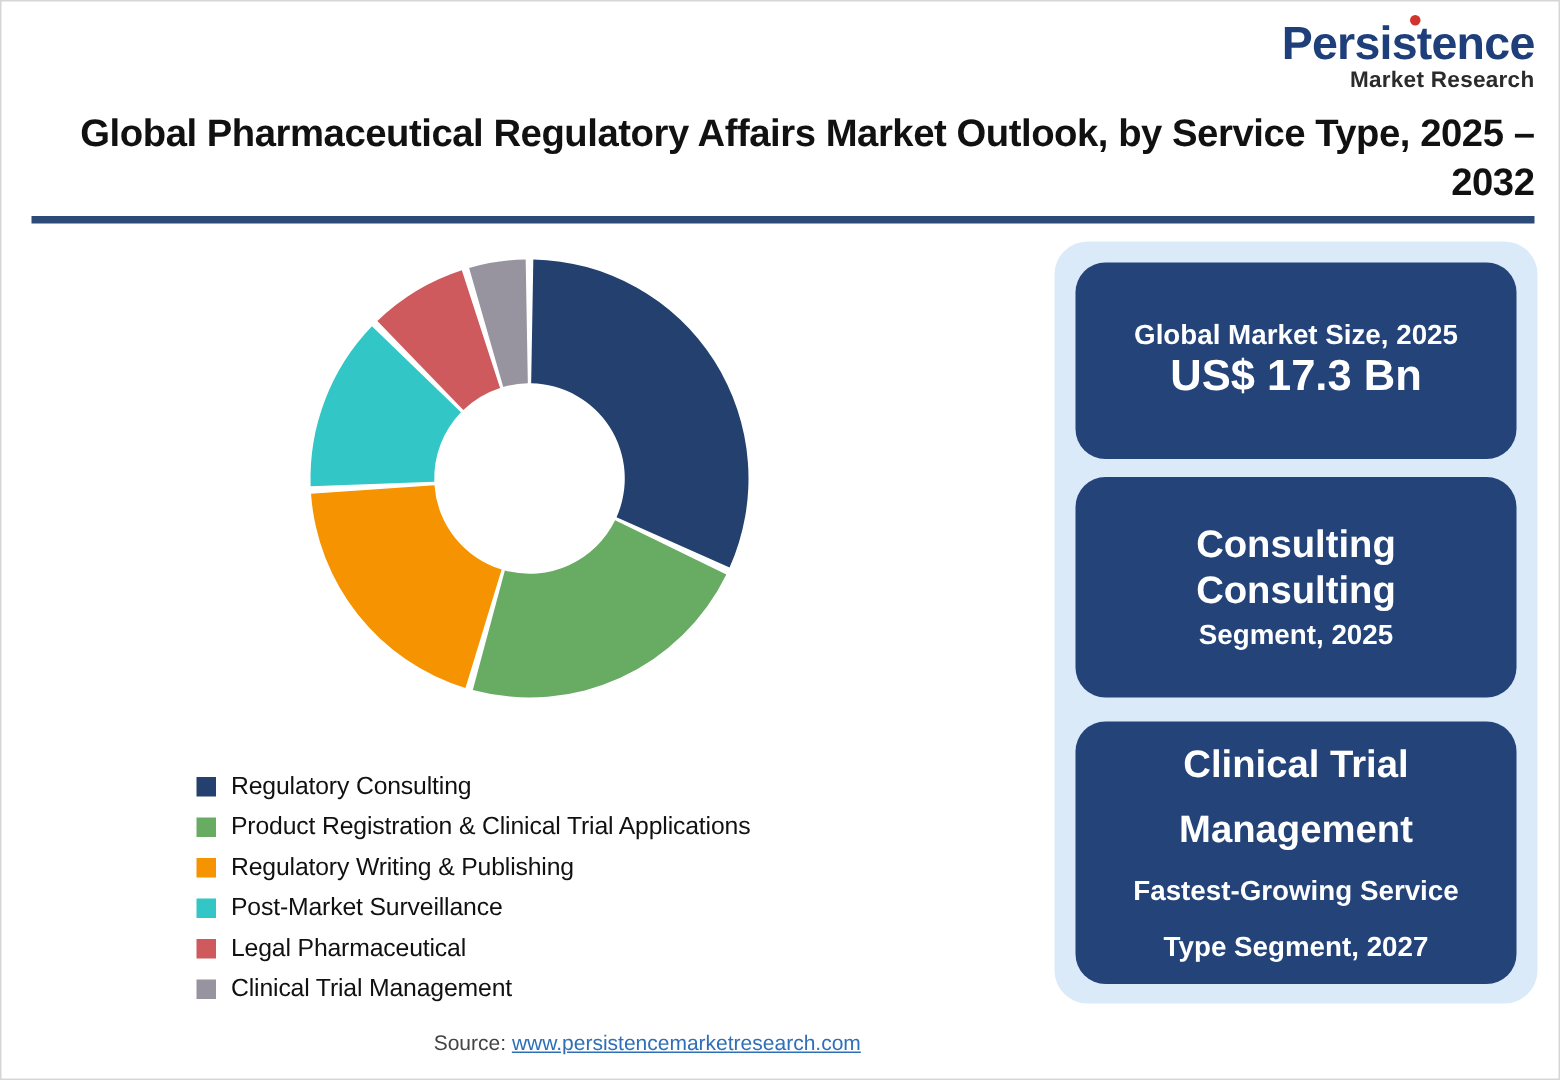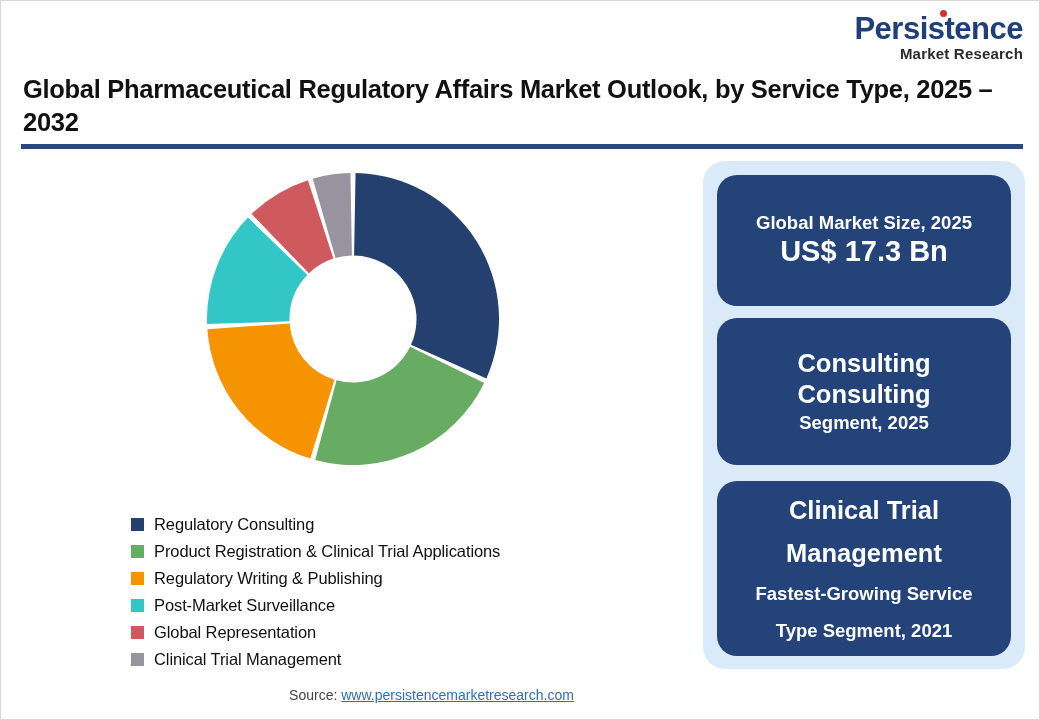--- a/index.html
+++ b/index.html
@@ -34,21 +34,21 @@
   }
   #logo .sub {
     font-size: 15px; font-weight: bold; color: #2b2b2b;
     letter-spacing: 0.2px; margin-top: 2px;
   }
 
   
   #title {
     position: absolute; left: 22px; top: 72px; width: 1000px;
     font-size: 25.5px; font-weight: bold; color: #111111;
-    line-height: 1.28; letter-spacing: -0.3px;
+    line-height: 1.28; letter-spacing: -0.3px; text-align: right;
   }
   #title-rule {
     position: absolute; left: 20px; top: 143px;
     width: 1002px; height: 5px; background: #2b4a78;
   }
 
   
   #donut-wrap {
     position: absolute; left: 200px; top: 166px;
     width: 304px; height: 304px;
@@ -155,21 +155,21 @@
       <div class="legend-row">
         <span class="legend-swatch" style="background: rgb(245, 147, 0);"></span>
         <span class="legend-label">Regulatory Writing &amp; Publishing</span>
       </div>
       <div class="legend-row">
         <span class="legend-swatch" style="background: rgb(51, 198, 198);"></span>
         <span class="legend-label">Post-Market Surveillance</span>
       </div>
       <div class="legend-row">
         <span class="legend-swatch" style="background: rgb(207, 90, 93);"></span>
-        <span class="legend-label">Global Representation</span>
+        <span class="legend-label">Legal Pharmaceutical</span>
       </div>
       <div class="legend-row">
         <span class="legend-swatch" style="background: rgb(152, 148, 159);"></span>
         <span class="legend-label">Clinical Trial Management</span>
       </div>
     </div>
 
   <div id="side-panel">
 
     <div class="callout" id="callout-0">
@@ -180,21 +180,21 @@
     <div class="callout" id="callout-1">
       <div class="co-headline">Consulting</div>
       <div class="co-headline">Consulting</div>
       <div class="co-sub">Segment, 2025</div>
     </div>
 
     <div class="callout" id="callout-2">
       <div class="co-headline">Clinical Trial</div>
       <div class="co-headline">Management</div>
       <div class="co-sub">Fastest-Growing Service</div>
-      <div class="co-sub">Type Segment, 2021</div>
+      <div class="co-sub">Type Segment, 2027</div>
     </div>
 
   </div>
 
   <div id="source">
     <span>Source: </span><a href="#">www.persistencemarketresearch.com</a>
   </div>
 
 </div>
 

